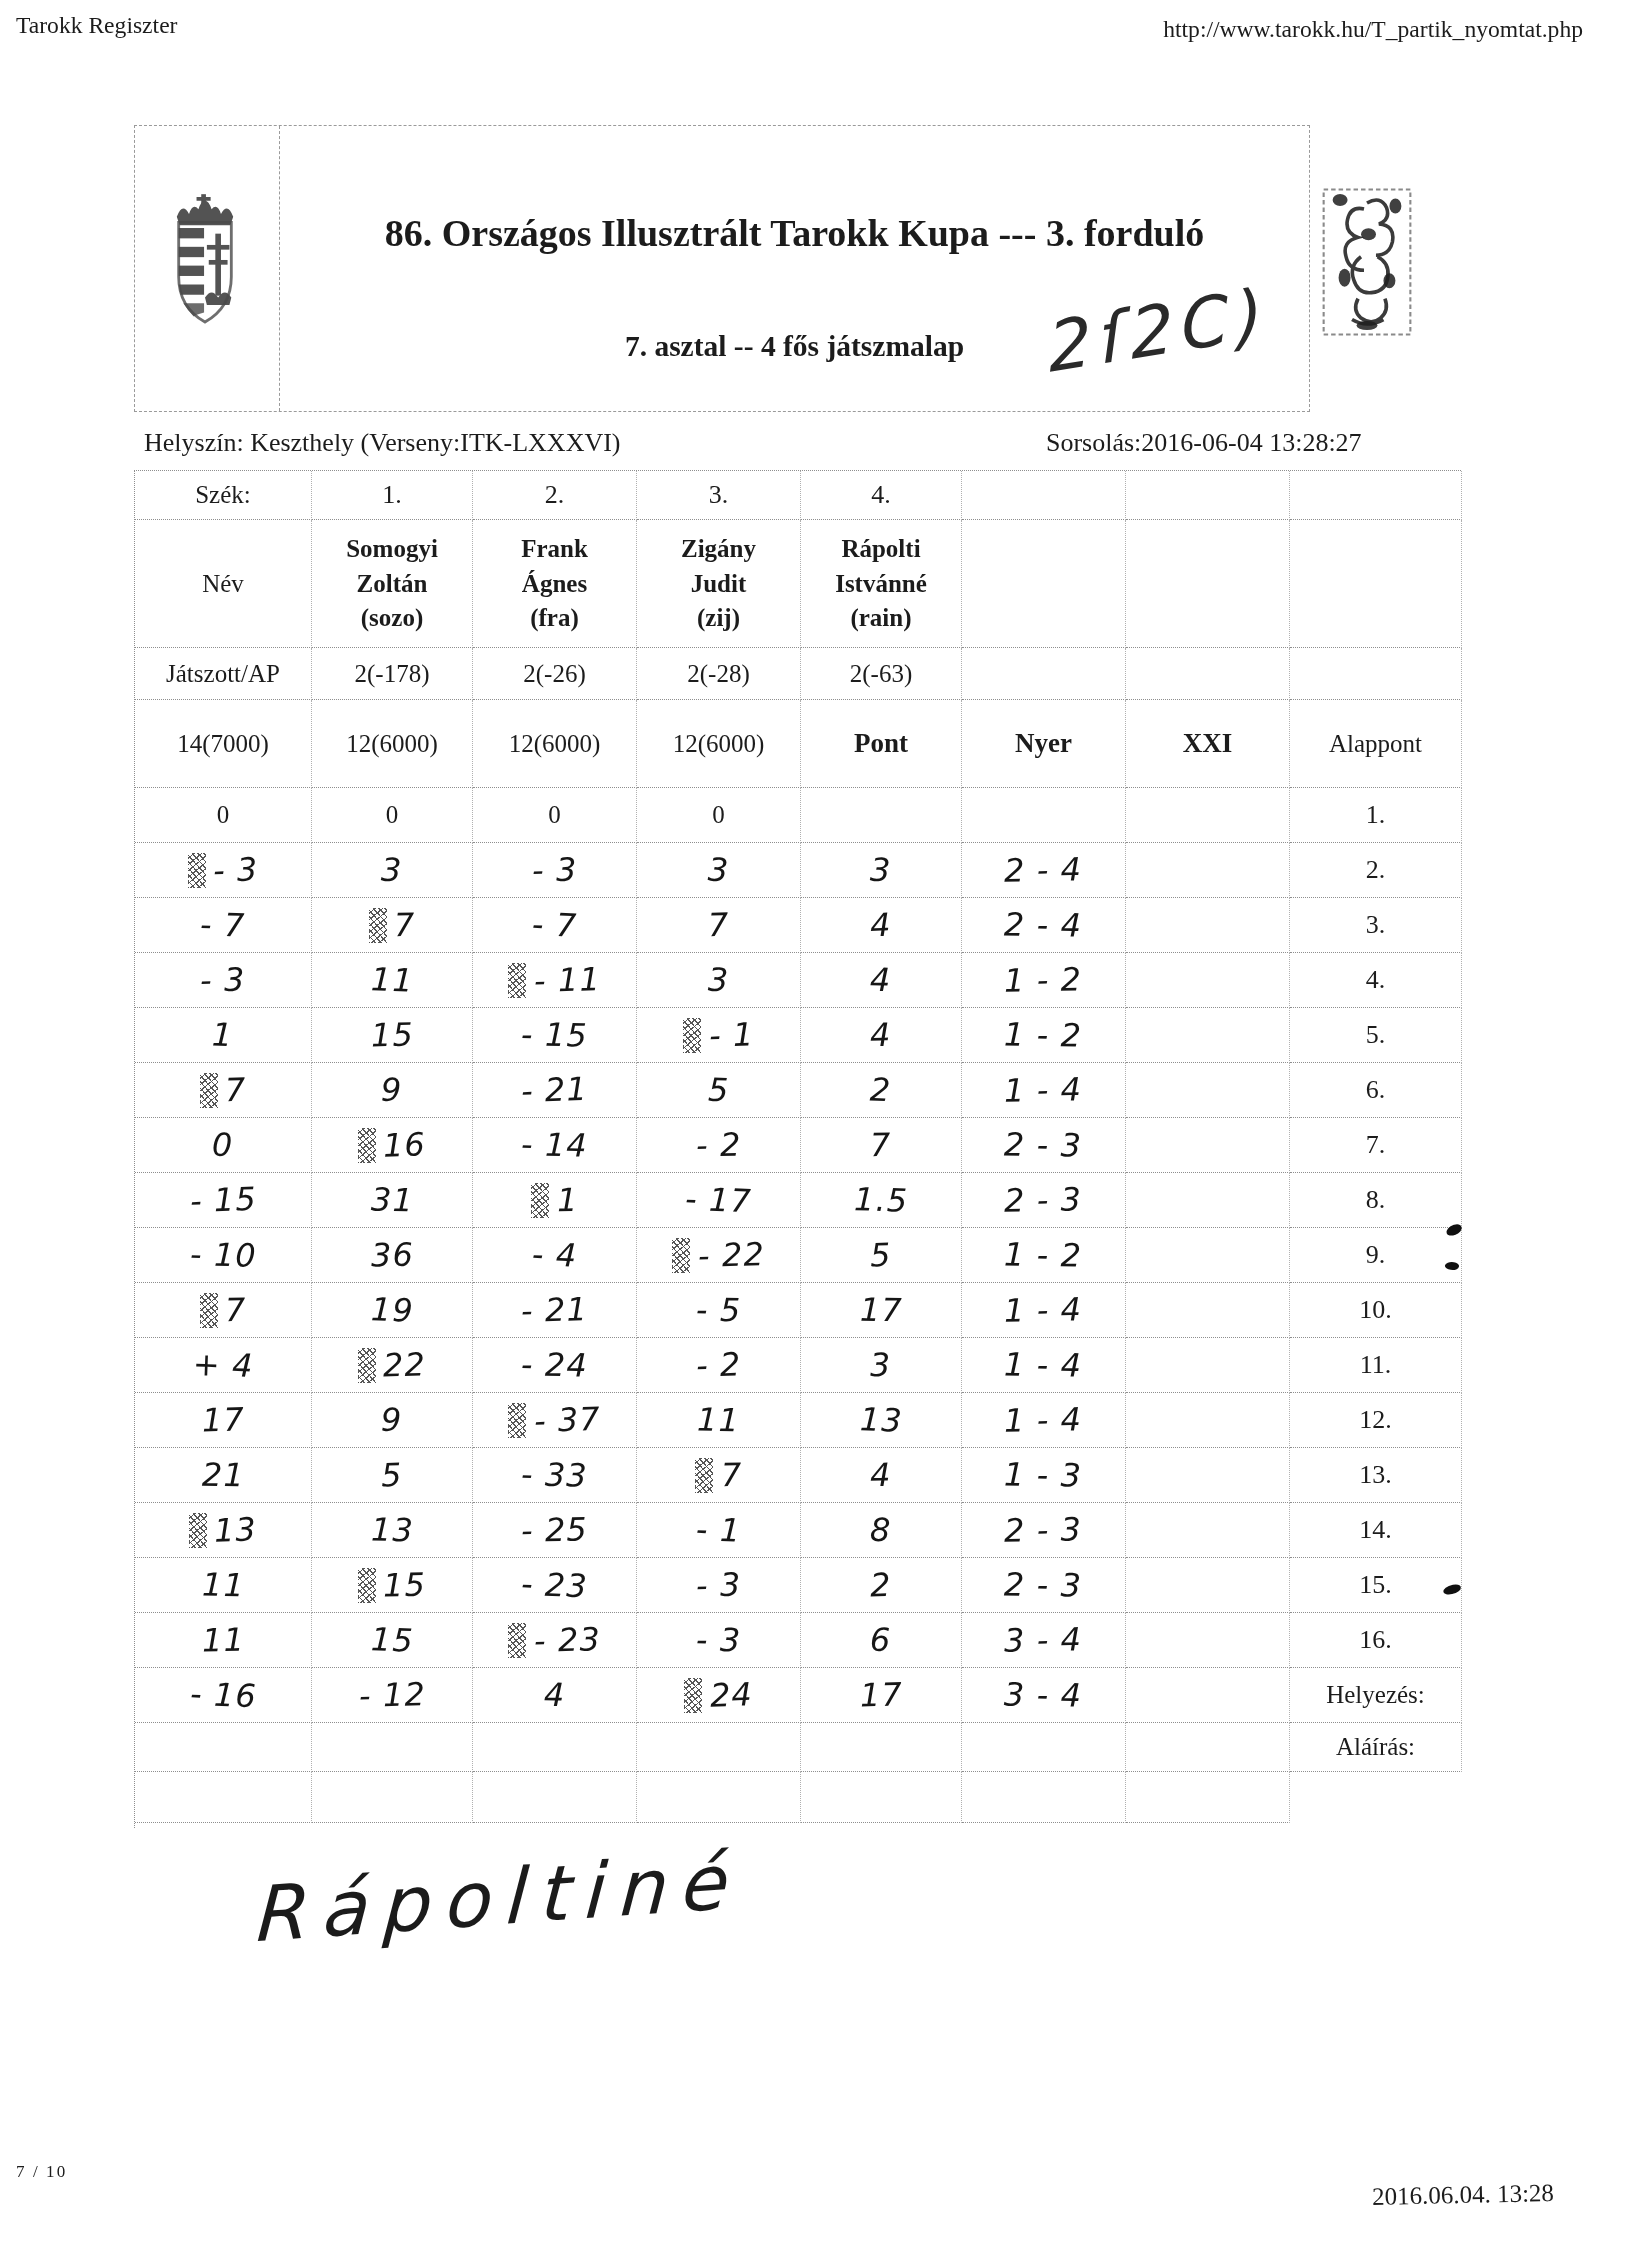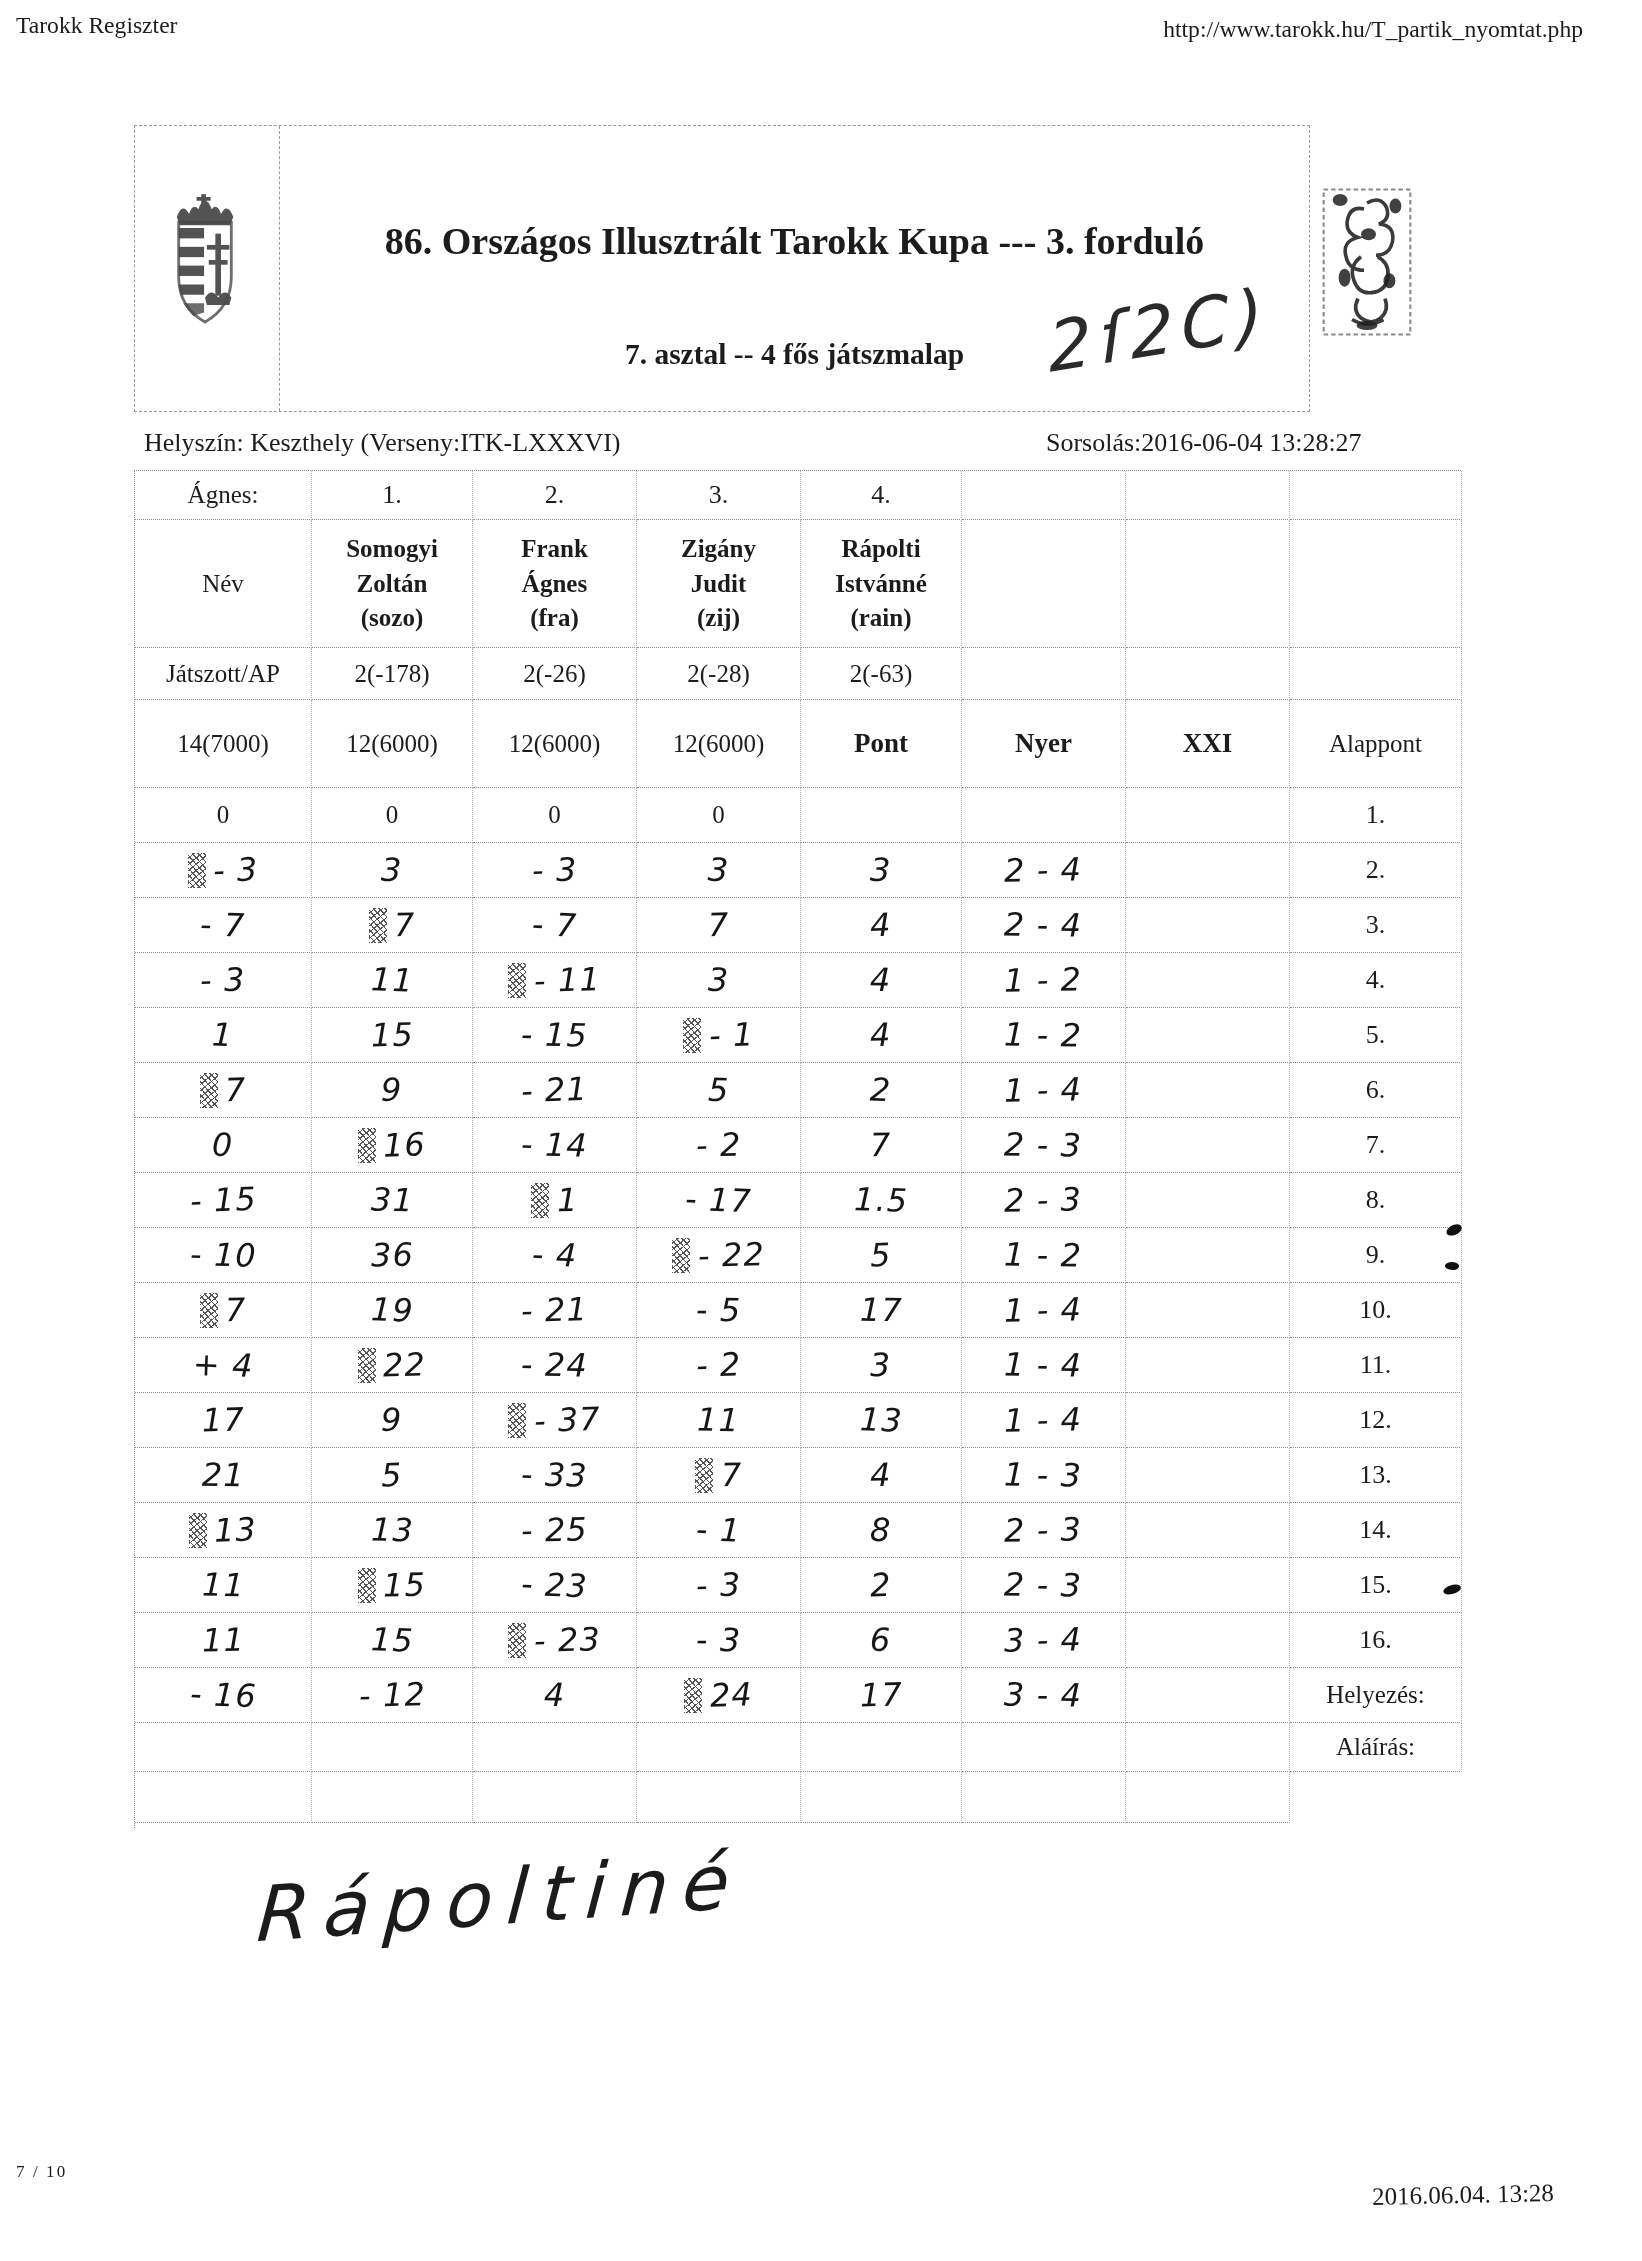--- a/index.html
+++ b/index.html
@@ -11,21 +11,21 @@
   .hdr-right{position:absolute;right:60px;top:16px;font-size:23.6px;}
   .ftr-left{position:absolute;left:16px;top:2162px;font-size:17px;letter-spacing:2.1px;}
   .ftr-right{position:absolute;left:1372px;top:2181px;font-size:25px;transform:rotate(-1.2deg);}
 
   
   .title-box{position:absolute;left:134px;top:125px;width:1174px;height:285px;
              border:1.1px dashed #9a9a9a;}
   .title-box .divider{position:absolute;left:144px;top:0;width:0;height:100%;
              border-left:1.1px dashed #9a9a9a;}
   .emblem{position:absolute;left:22.5px;top:63px;width:94px;height:157px;}
-  .title-area{position:absolute;left:145px;top:12px;width:1029px;height:100%;}
+  .title-area{position:absolute;left:145px;top:4px;width:1029px;height:100%;}
   .main-title{position:absolute;left:0;top:81px;width:100%;text-align:center;
               font-size:38px;font-weight:bold;}
   .sub-title{position:absolute;left:0;top:200px;width:100%;text-align:center;
              font-size:29.5px;font-weight:bold;}
   .hand-note{position:absolute;left:1047px;top:290px;font-size:69px;color:#2a2a2a;
              font-family:"DejaVu Sans",sans-serif;font-style:italic;
              transform:rotate(-9deg) skewX(-6deg);letter-spacing:7.5px;}
   .card{position:absolute;left:1322px;top:188px;width:90px;height:148px;}
 
   
@@ -115,21 +115,21 @@
       <ellipse cx="45" cy="62" rx="4" ry="5"></ellipse>
       <ellipse cx="30" cy="92" rx="7" ry="3"></ellipse>
     </g>
   </svg>
 
   <span class="info-left">Helyszín: Keszthely  (Verseny:ITK-LXXXVI)</span>
   <span class="info-right">Sorsolás:2016-06-04 13:28:27</span>
 
   <div class="table">
       <div class="cell lbl">
-        <span>Ágnes:</span>
+        <span>Szék:</span>
       </div>
       <div class="cell seathead">
         <span>1.</span>
       </div>
       <div class="cell seathead">
         <span>2.</span>
       </div>
       <div class="cell seathead">
         <span>3.</span>
       </div>

